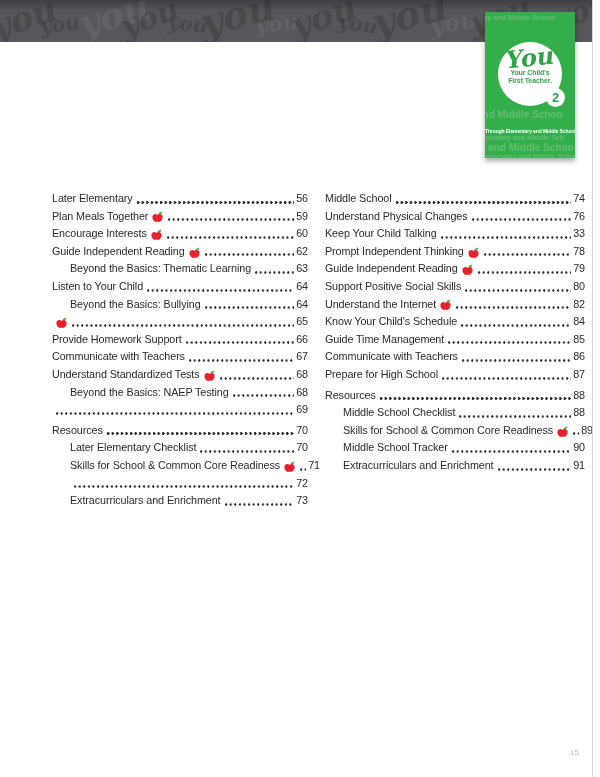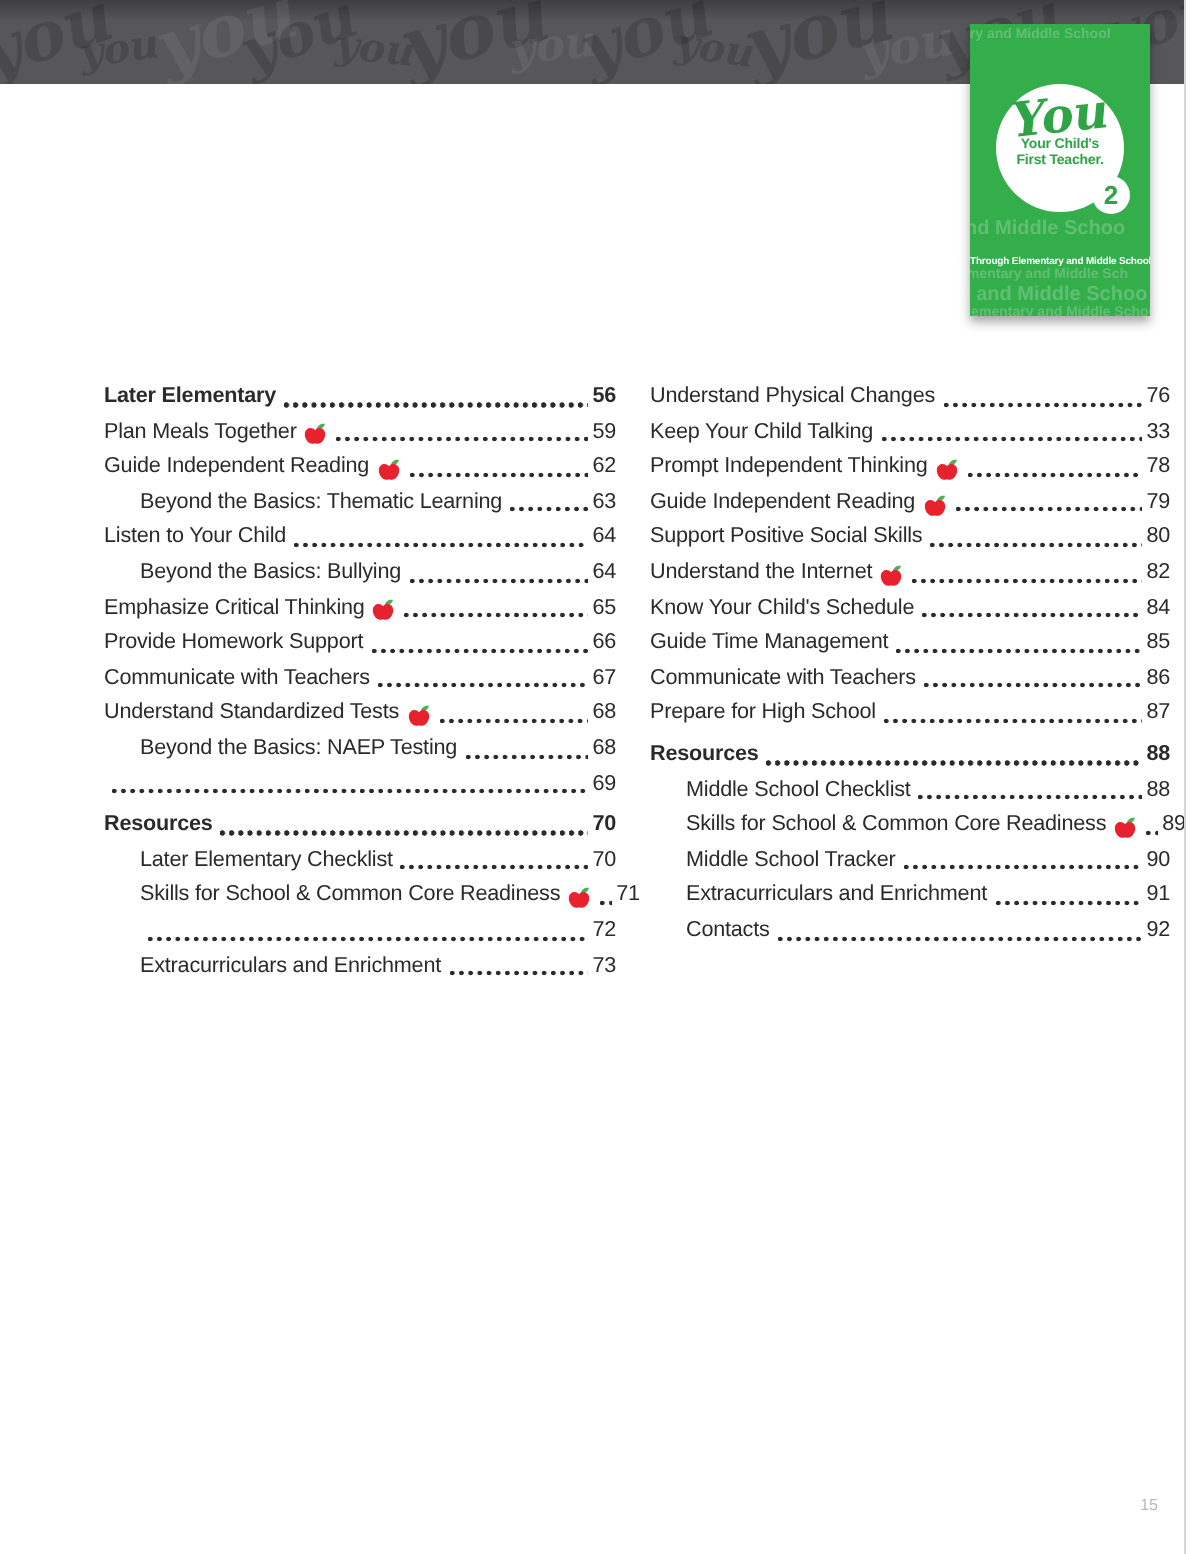--- a/index.html
+++ b/index.html
@@ -37,21 +37,21 @@
 
   
   .toc{position:absolute;left:52px;top:190px;display:flex;}
   .col{width:256px;}
   #col-1{width:260px;margin-left:17px;}
   .section + .section{margin-top:3px;}
   .row{display:flex;align-items:baseline;height:17.6px;line-height:17.6px;
        font-size:10.8px;color:var(--text);letter-spacing:-0.1px;}
   .row .label{white-space:nowrap;}
   .row.indent{padding-left:18px;}
-  .row.bold{font-weight:bold;}
+  .row.bold{font-weight:normal;}
   .dots{flex:1;min-width:6px;align-self:flex-end;height:3px;margin:0 2px 4px 4px;
         background-image:radial-gradient(circle at 1.1px 1.5px,var(--text) 1px,transparent 1.3px);
         background-size:4.6px 3px;background-repeat:repeat-x;}
   .row.bold .dots{background-image:radial-gradient(circle at 1.2px 1.5px,var(--text) 1.2px,transparent 1.5px);}
   .pageno{white-space:nowrap;}
   .apple{width:13px;height:12px;flex:0 0 auto;margin-left:3px;align-self:center;
          transform:translateY(1px);}
   .apple svg{display:block;width:13px;height:12px;}
 
   
@@ -112,20 +112,33 @@
       <path d="M12.5 5.8 C13 2.6, 16.5 0.8, 19.4 1.4 C18.8 4.6, 15.6 6.4, 12.5 5.8 Z" fill="#49b14d"></path>
       <path d="M11 6.8 C8.5 3.6, 3 4.6, 2.4 9.6 C1.9 14.6, 6.4 19.2, 9.5 18.2
                C10.5 17.9, 11.5 17.9, 12.5 18.2 C15.6 19.2, 20.1 14.6, 19.6 9.6
                C19 4.6, 13.5 3.6, 11 6.8 Z" fill="#e8212e"></path>
     </svg>
             </span>
             <span class="dots"></span>
             <span class="pageno">59</span>
           </div>
           <div class="row">
+            <span class="label">Encourage Interests</span>
+            <span class="apple">
+              <svg viewBox="0 0 22 20" xmlns="http://www.w3.org/2000/svg">
+      <path d="M12.5 5.8 C13 2.6, 16.5 0.8, 19.4 1.4 C18.8 4.6, 15.6 6.4, 12.5 5.8 Z" fill="#49b14d"></path>
+      <path d="M11 6.8 C8.5 3.6, 3 4.6, 2.4 9.6 C1.9 14.6, 6.4 19.2, 9.5 18.2
+               C10.5 17.9, 11.5 17.9, 12.5 18.2 C15.6 19.2, 20.1 14.6, 19.6 9.6
+               C19 4.6, 13.5 3.6, 11 6.8 Z" fill="#e8212e"></path>
+    </svg>
+            </span>
+            <span class="dots"></span>
+            <span class="pageno">60</span>
+          </div>
+          <div class="row">
             <span class="label">Guide Independent Reading</span>
             <span class="apple">
               <svg viewBox="0 0 22 20" xmlns="http://www.w3.org/2000/svg">
       <path d="M12.5 5.8 C13 2.6, 16.5 0.8, 19.4 1.4 C18.8 4.6, 15.6 6.4, 12.5 5.8 Z" fill="#49b14d"></path>
       <path d="M11 6.8 C8.5 3.6, 3 4.6, 2.4 9.6 C1.9 14.6, 6.4 19.2, 9.5 18.2
                C10.5 17.9, 11.5 17.9, 12.5 18.2 C15.6 19.2, 20.1 14.6, 19.6 9.6
                C19 4.6, 13.5 3.6, 11 6.8 Z" fill="#e8212e"></path>
     </svg>
             </span>
             <span class="dots"></span>
@@ -140,21 +153,20 @@
             <span class="label">Listen to Your Child</span>
             <span class="dots"></span>
             <span class="pageno">64</span>
           </div>
           <div class="row indent">
             <span class="label">Beyond the Basics: Bullying</span>
             <span class="dots"></span>
             <span class="pageno">64</span>
           </div>
           <div class="row">
-            <span class="label">Emphasize Critical Thinking</span>
             <span class="apple">
               <svg viewBox="0 0 22 20" xmlns="http://www.w3.org/2000/svg">
       <path d="M12.5 5.8 C13 2.6, 16.5 0.8, 19.4 1.4 C18.8 4.6, 15.6 6.4, 12.5 5.8 Z" fill="#49b14d"></path>
       <path d="M11 6.8 C8.5 3.6, 3 4.6, 2.4 9.6 C1.9 14.6, 6.4 19.2, 9.5 18.2
                C10.5 17.9, 11.5 17.9, 12.5 18.2 C15.6 19.2, 20.1 14.6, 19.6 9.6
                C19 4.6, 13.5 3.6, 11 6.8 Z" fill="#e8212e"></path>
     </svg>
             </span>
             <span class="dots"></span>
             <span class="pageno">65</span>
@@ -222,20 +234,25 @@
           </div>
           <div class="row indent">
             <span class="label">Extracurriculars and Enrichment</span>
             <span class="dots"></span>
             <span class="pageno">73</span>
           </div>
         </div>
       </div>
     <div class="col" id="col-1">
         <div class="section">
+          <div class="row bold">
+            <span class="label">Middle School</span>
+            <span class="dots"></span>
+            <span class="pageno">74</span>
+          </div>
           <div class="row">
             <span class="label">Understand Physical Changes</span>
             <span class="dots"></span>
             <span class="pageno">76</span>
           </div>
           <div class="row">
             <span class="label">Keep Your Child Talking</span>
             <span class="dots"></span>
             <span class="pageno">33</span>
           </div>
@@ -331,24 +348,19 @@
           <div class="row indent">
             <span class="label">Middle School Tracker</span>
             <span class="dots"></span>
             <span class="pageno">90</span>
           </div>
           <div class="row indent">
             <span class="label">Extracurriculars and Enrichment</span>
             <span class="dots"></span>
             <span class="pageno">91</span>
           </div>
-          <div class="row indent">
-            <span class="label">Contacts</span>
-            <span class="dots"></span>
-            <span class="pageno">92</span>
-          </div>
         </div>
       </div>
   </div>
 
   <div class="folio">15</div>
   <div class="edge"></div>
 </div>
 
 </body></html>

